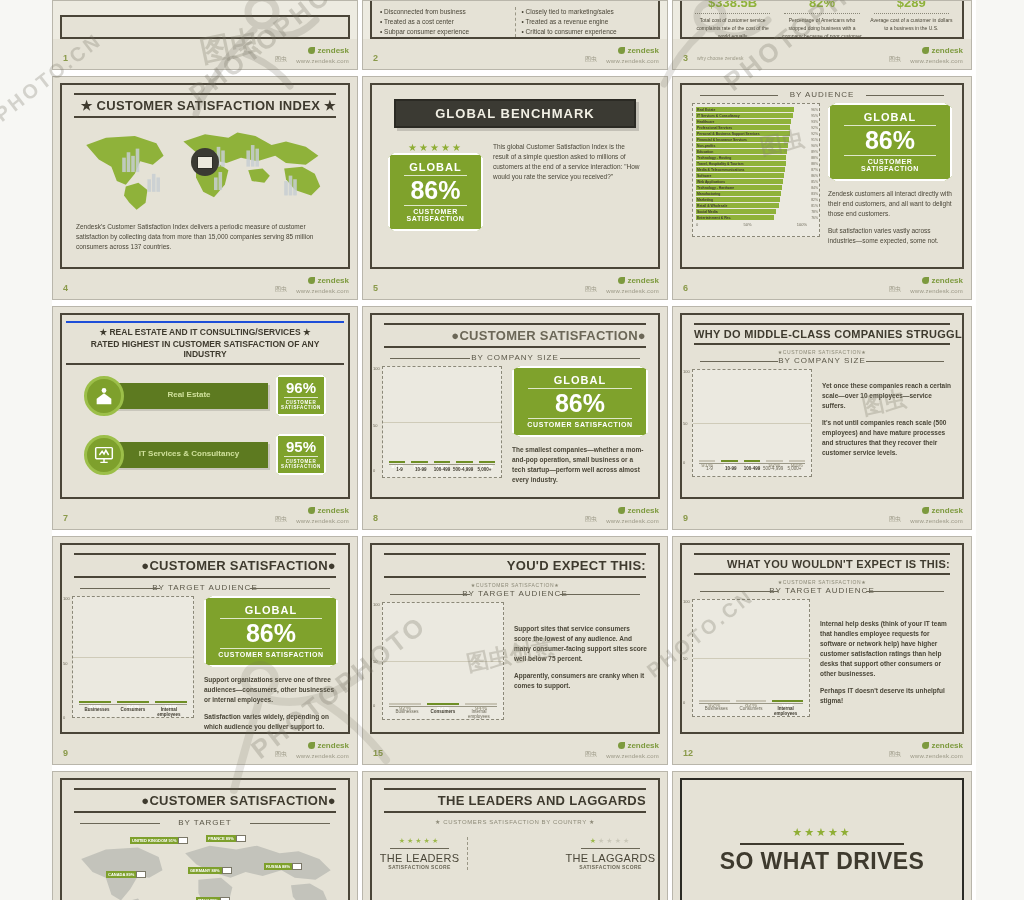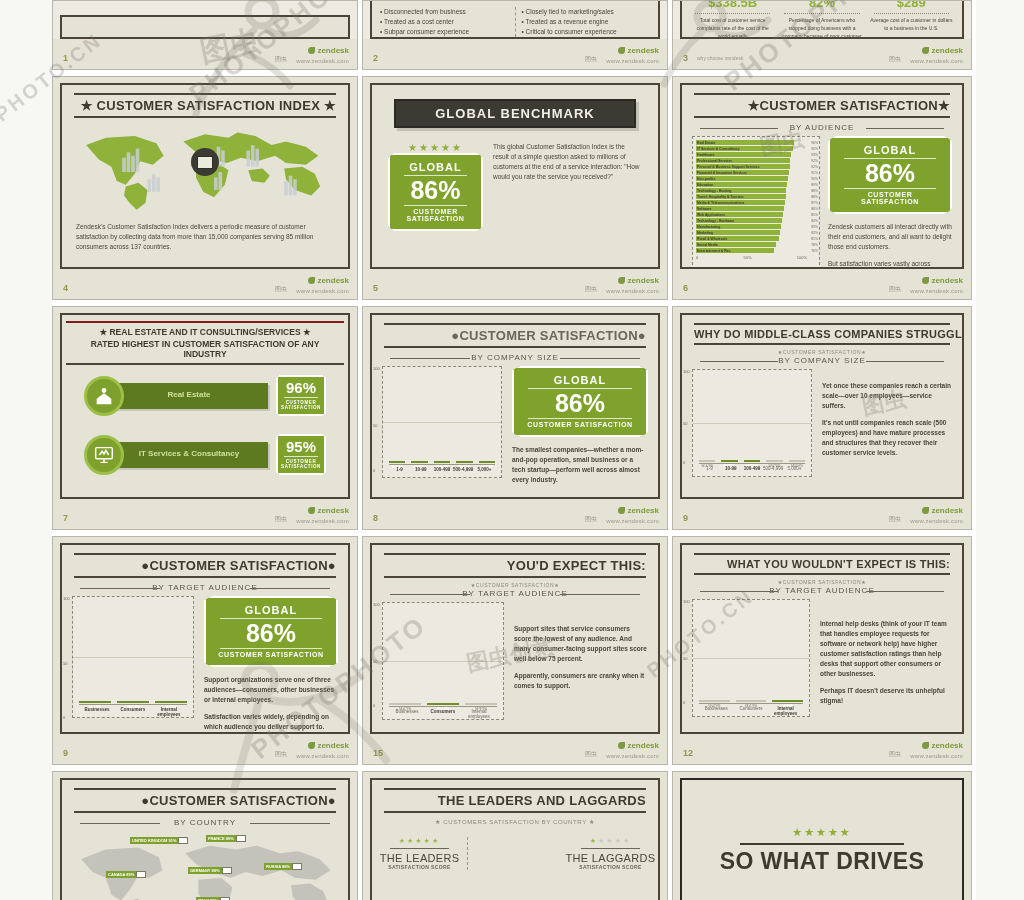--- a/index.html
+++ b/index.html
@@ -351,23 +351,20 @@
             </div>
           <div class="brandurl">www.zendesk.com</div>
           <div class="brandcn">图虫</div>
         </div>
       </div>
     </div>
 
     <div class="cell">
       <div class="slide">
         <div class="slide-inner">
-          <div class="title-rule">
-            <div class="stitle">★<span>CUSTOMER SATISFACTION</span>★</div>
-          </div>
           <div class="subtitle-bracket">BY AUDIENCE</div>
           <div style="display:flex;margin:2px 10px 0;gap:8px;">
             <div style="width:128px">
               <div class="chartbox" style="padding:3px 12px 9px 3px;position:relative">
                 <div class="hbars" id="industry-bars">
                     <div class="hbar" style="width: 88.32%;"></div>
                     <div class="hbar" style="width: 87.4%;"></div>
                     <div class="hbar" style="width: 85.56%;"></div>
                     <div class="hbar" style="width: 84.64%;"></div>
                     <div class="hbar" style="width: 84.64%;"></div>
@@ -456,21 +453,21 @@
             </div>
           <div class="brandurl">www.zendesk.com</div>
           <div class="brandcn">图虫</div>
         </div>
       </div>
     </div>
 
     <div class="cell">
       <div class="slide">
         <div class="slide-inner">
-          <div style="border-top:2px solid #7f1d1d;border-bottom:2px solid #4a4538;margin:6px 4px 0;padding:4px 2px;text-align:center">
+          <div style="border-top:2px solid #1d4ed8;border-bottom:2px solid #4a4538;margin:6px 4px 0;padding:4px 2px;text-align:center">
             <div style="font-size:8.5px;font-weight:bold;color:#3e3a2e">★ <span>REAL ESTATE AND IT CONSULTING/SERVICES</span> ★</div>
             <div style="font-size:8.5px;font-weight:bold;color:#3e3a2e;margin-top:2px">RATED HIGHEST IN CUSTOMER SATISFACTION OF ANY INDUSTRY</div>
           </div>
 
           <div class="iconrow">
             <div class="circ">
               <svg width="22" height="22" viewBox="0 0 24 24" fill="#fff">
                   <circle cx="12" cy="6" r="2.6"></circle>
                   <path d="M4 15 L12 9 L20 15 V21 H4 Z"></path>
                 </svg>
@@ -825,21 +822,21 @@
         </div>
       </div>
     </div>
 
     <div class="cell">
       <div class="slide" style="height:200px">
         <div class="slide-inner" style="bottom:0">
           <div class="title-rule">
             <div class="stitle">●<span>CUSTOMER SATISFACTION</span>●</div>
           </div>
-          <div class="subtitle-bracket">BY COUNTRY</div>
+          <div class="subtitle-bracket">BY TARGET</div>
           <div style="position:relative;height:120px;margin:0 6px">
             <svg viewBox="0 0 290 120" style="width:100%;height:100%">
               <g fill="#c3c3bb">
                 <path d="M14 26 L40 16 L74 14 L96 24 L100 38 L86 46 L74 44 L66 58 L56 70 L46 64 L40 46 L26 40 Z"></path>
                 <path d="M58 72 L74 68 L82 78 L80 96 L70 108 L62 96 L56 84 Z"></path>
                 <path d="M124 20 L150 12 L178 16 L200 12 L224 20 L244 18 L266 26 L278 38 L262 48 L240 46 L226 38 L206 44 L188 40 L172 46 L152 40 L136 32 Z"></path>
                 <path d="M138 48 L162 46 L174 56 L170 72 L158 86 L146 80 L138 62 Z"></path>
                 <path d="M236 54 L256 52 L270 60 L276 74 L266 84 L248 78 L238 66 Z"></path>
               </g>
             </svg>

